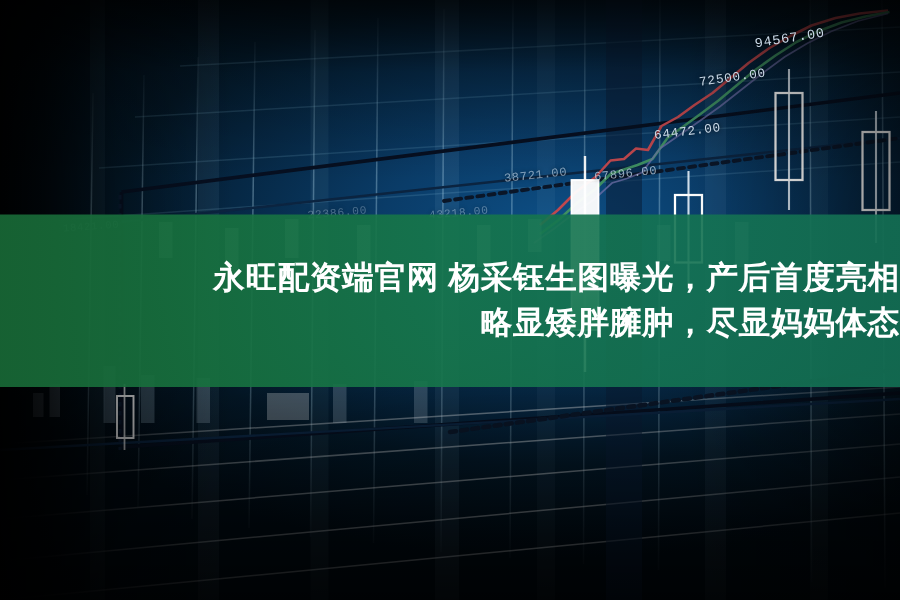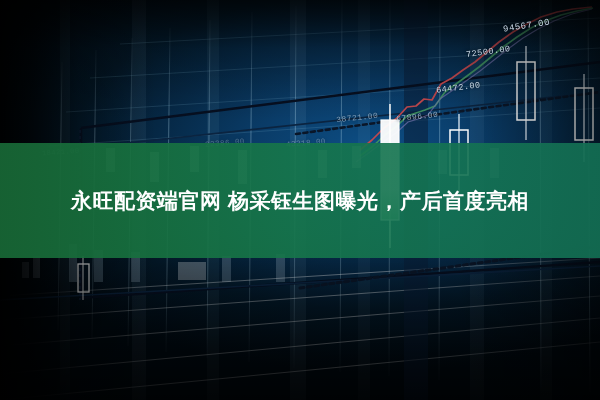--- a/index.html
+++ b/index.html
@@ -42,21 +42,21 @@
   .green-band{
     position:absolute;
     left:0;top:143px;width:600px;height:115px;
     background:linear-gradient(90deg,
        rgba(24,104,54,.93) 0%,
        rgba(23,112,62,.92) 22%,
        rgba(22,118,74,.91) 48%,
        rgba(20,115,82,.91) 74%,
        rgba(19,110,83,.93) 100%);
     display:flex;flex-direction:column;
-    align-items:center;justify-content:center;
+    align-items:flex-end;justify-content:center;
   }
   .headline{
     color:#ffffff;
     font-family:"Liberation Sans","DejaVu Sans",sans-serif;
     font-weight:bold;
     font-size:21px;
     line-height:30px;
     letter-spacing:.5px;
     text-align:center;
     white-space:nowrap;
@@ -200,15 +200,16 @@
   <div class="price-label" style="left:466px;top:47px;font-size:8.5px;transform:rotate(-8deg);">72500.00</div>
   <div class="price-label" style="left:396px;top:112px;font-size:8px;opacity:.72;transform:rotate(-6deg);">67896.00</div>
   <div class="price-label" style="left:436px;top:83px;font-size:8.5px;transform:rotate(-7deg);">64472.00</div>
   <div class="price-label" style="left:336px;top:113px;font-size:8px;opacity:.62;transform:rotate(-6deg);">38721.00</div>
   <div class="price-label" style="left:286px;top:139px;font-size:7.5px;opacity:.40;transform:rotate(-5deg);">43218.00</div>
   <div class="price-label" style="left:205px;top:139px;font-size:7.5px;opacity:.33;transform:rotate(-5deg);">22386.00</div>
   <div class="price-label" style="left:42px;top:148px;font-size:7px;opacity:.24;transform:rotate(-4deg);">18421.00</div>
 
   <div class="green-band">
     <div class="headline">永旺配资端官网 杨采钰生图曝光，产后首度亮相</div>
+    <div class="headline">略显矮胖臃肿，尽显妈妈体态</div>
   </div>
 
 </div>
 
 </body></html>

